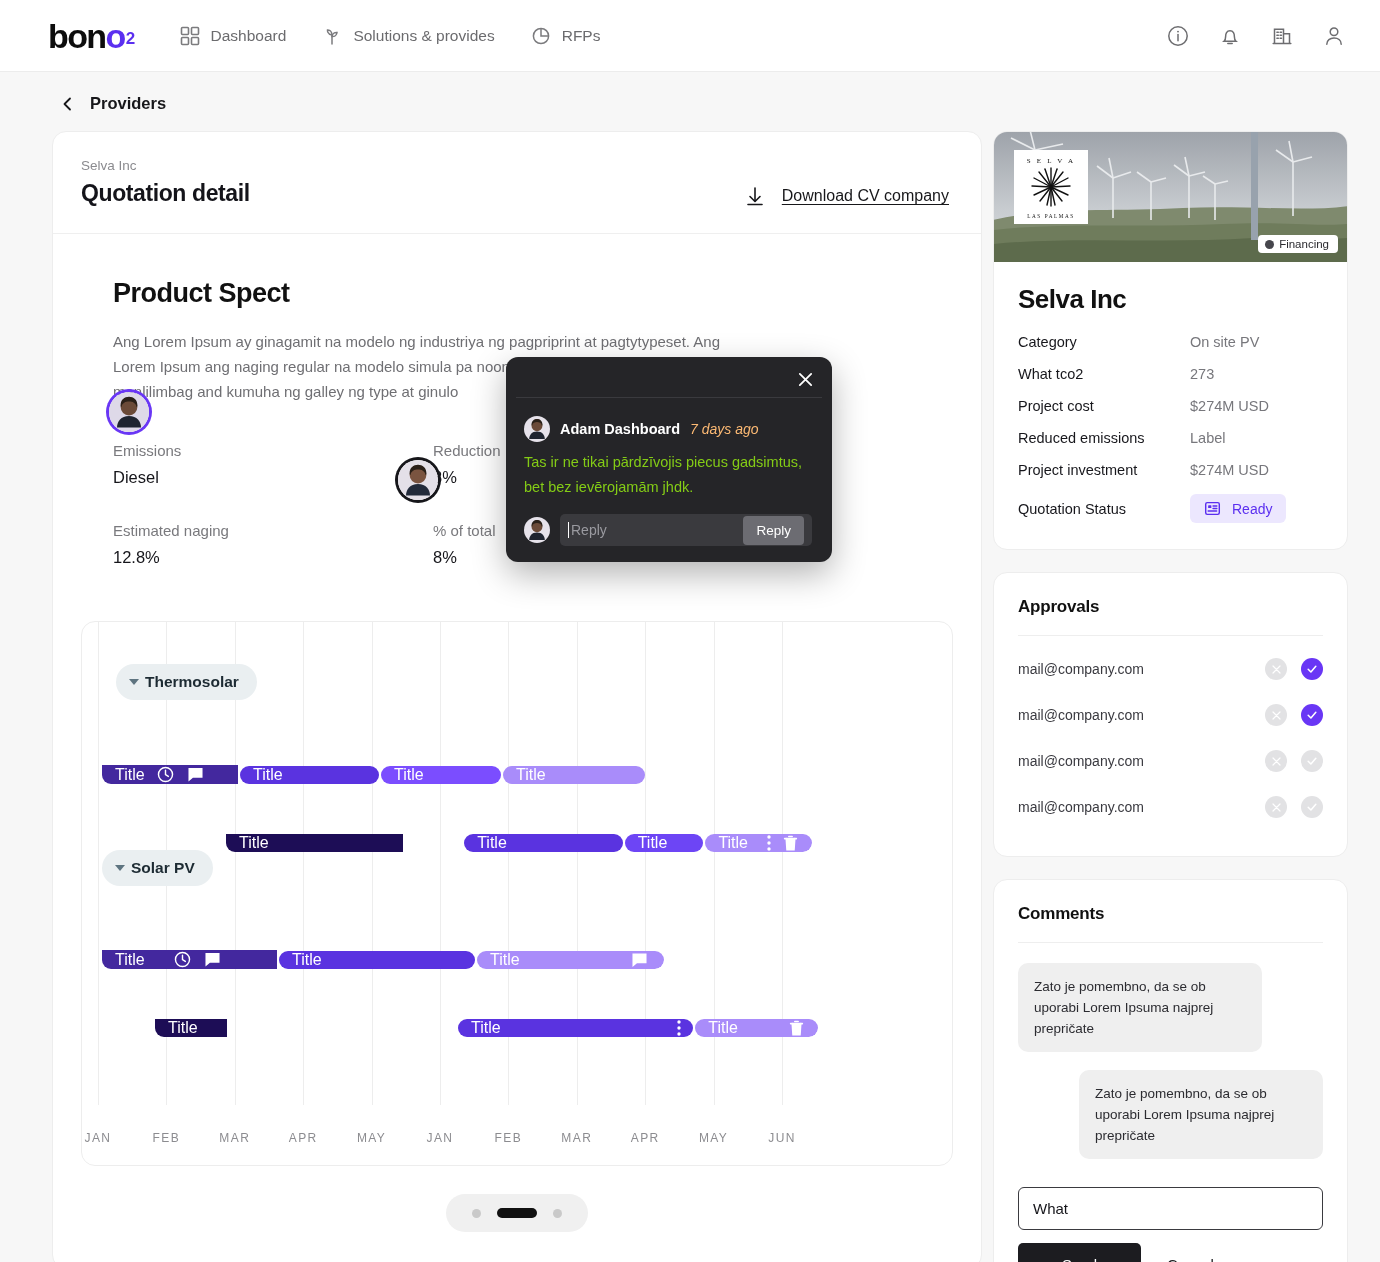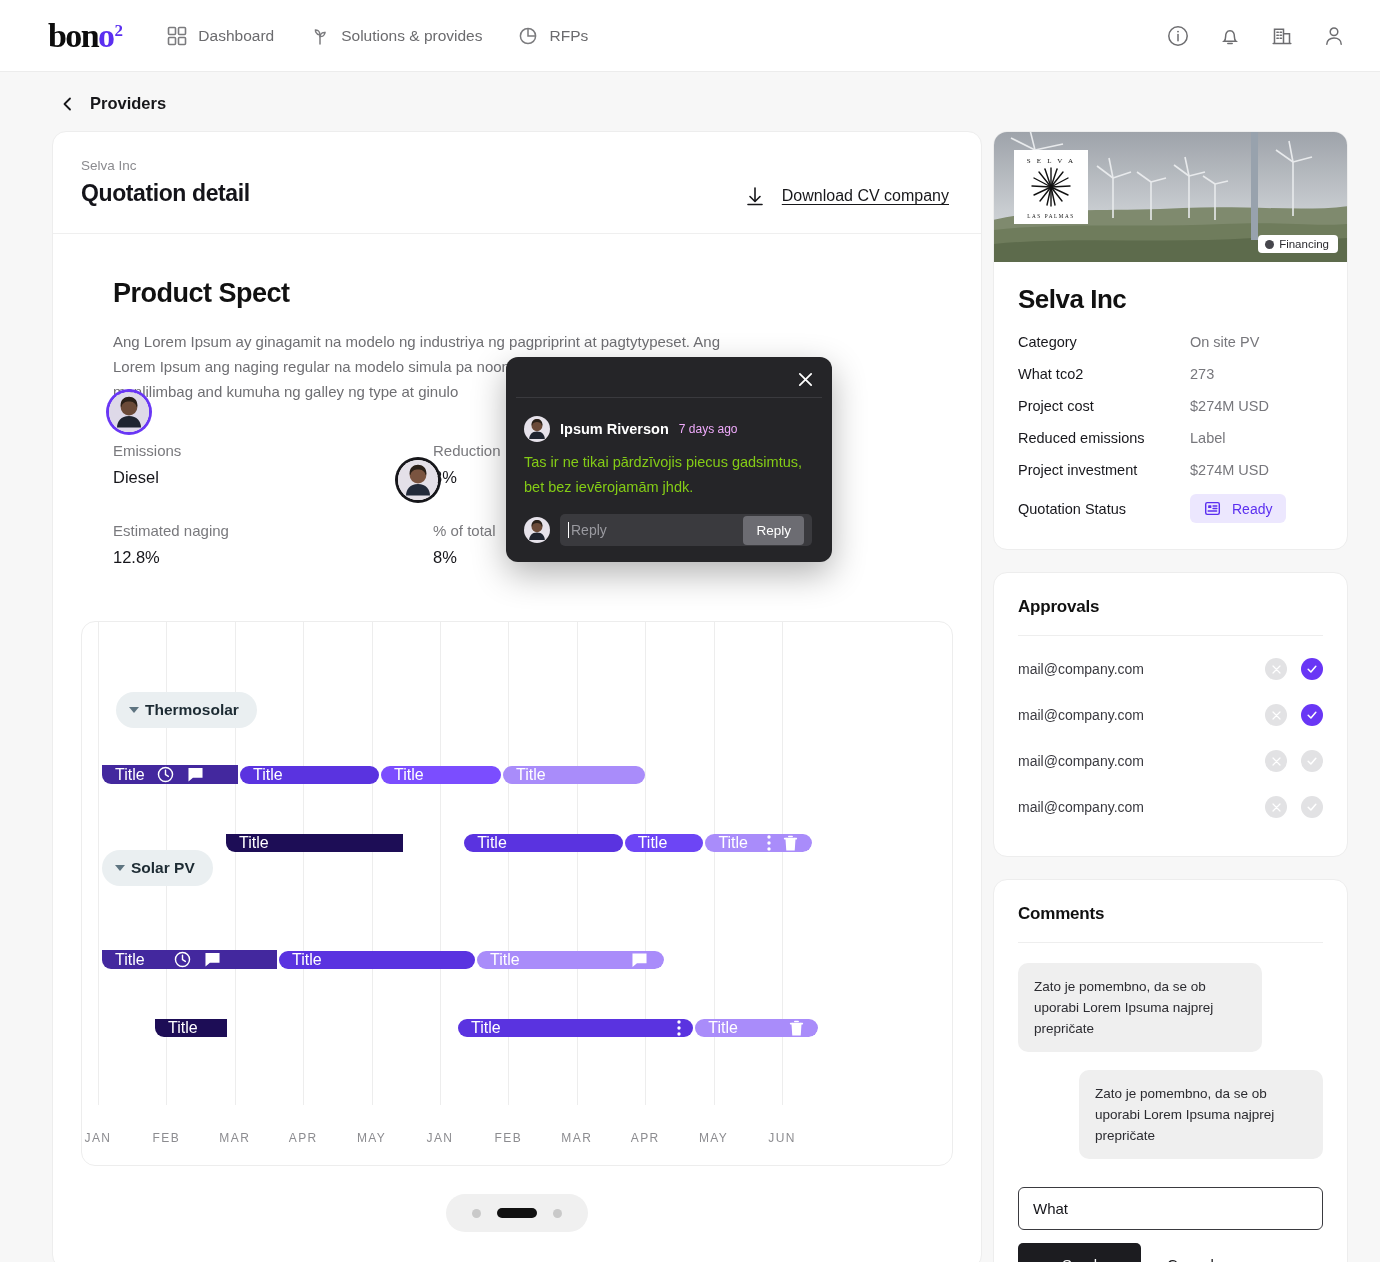--- a/index.html
+++ b/index.html
@@ -13,21 +13,21 @@
   }
 
   
   .topnav {
     height: 72px; background: #fff;
     display: flex; align-items: center;
     padding: 0 34px 0 48px;
     border-bottom: 1px solid #ececec;
     position: relative;
   }
-  .logo { display:flex; align-items:flex-start; font-size:34px; font-weight:700; letter-spacing:-1.6px; line-height:1;font-family:Liberation Serif, serif; }
+  .logo { display:flex; align-items:center; font-size:34px; font-weight:700; letter-spacing:-1.6px; line-height:1; }
   .logo .blk { color:#0d0d0d; }
   .logo .pur { color:#5b2ff0; }
   .logo .sub { color:#5b2ff0; font-size:17px; font-weight:700; margin-left:1px; position:relative; top:3px; }
 
   .navlinks { display:flex; align-items:center; gap:36px; margin-left:46px; }
   .navlink { display:flex; align-items:center; gap:11px; color:#6b6b6e; font-size:15.5px; cursor:pointer; }
   .navlink .ic { display:flex; align-items:center; justify-content:center; width:20px; height:20px; color:#7b7b7e; }
 
   .navright { margin-left:auto; display:flex; align-items:center; gap:28px; }
   .navright .ic { width:24px; height:24px; color:#6d6d70; cursor:pointer; display:flex; align-items:center; justify-content:center; }
@@ -151,21 +151,21 @@
     background:#252528; border-radius:12px; box-shadow:0 12px 34px rgba(0,0,0,.3);
     z-index:40; padding:0 0 16px 0;
   }
   .pop-top { display:flex; justify-content:flex-end; padding:14px 18px 9px 0; }
   .pop-x { width:17px; height:17px; color:#fff; cursor:pointer; display:flex; }
   .pop-div { height:1px; background:#3a3a3e; margin:0 10px; }
   .pop-body { padding:18px 20px 0 18px; }
   .pop-head { display:flex; align-items:center; gap:10px; }
   .pop-av { width:26px; height:26px; border-radius:50%; overflow:hidden; flex:none; }
   .pop-name { font-size:14.5px; font-weight:700; color:#fff; }
-  .pop-time { font-size:12px; color:#f0abfc; }
+  .pop-time { font-size:14px; color:#fdba74;font-style:italic; }
   .pop-text { font-size:14.5px; line-height:25px; color:#84cc16; margin-top:8px; }
   .pop-reply { display:flex; align-items:center; gap:10px; margin-top:14px; }
   .reply-in { flex:1; background:#3a3a3e; border-radius:5px; display:flex; align-items:center; padding:0 8px; height:32px; }
   .reply-ph { color:#9a9aa0; font-size:14px; border-left:1.5px solid #fff; padding-left:2px; }
   .reply-btn { background:#6c6c72; color:#fff; border:none; border-radius:4px; padding:7px 13px; font-size:13.5px; cursor:pointer; font-family:inherit; position:absolute; right:28px; }
 </style>
 </head>
 <body>
 
 <div class="topnav">
@@ -320,21 +320,21 @@
               <div class="gl" style="left: 358px;"></div>
               <div class="gl" style="left: 426.4px;"></div>
               <div class="gl" style="left: 494.8px;"></div>
               <div class="gl" style="left: 563.2px;"></div>
               <div class="gl" style="left: 631.6px;"></div>
               <div class="gl" style="left: 700px;"></div>
             </div>
 
           <div class="rows">
 
-            <div class="pill" style="left:14px; top:14px;margin-top:28px;">
+            <div class="pill" style="left:14px; top:14px;">
               <span class="car"></span>
               <span>Thermosolar</span>
             </div>
 
             <div class="bar" style="left:0px; top:77px; width:578px;">
               <div class="seg" style="width:136px; background:#43289e;">
                 <span class="t">Title</span>
                 <span class="bar-icons">
                   <span class="bi">
                       <svg viewBox="0 0 20 20" fill="none" stroke="currentColor" stroke-width="1.5">
@@ -724,21 +724,21 @@
   <div class="pop-body">
     <div class="pop-head">
       <span class="pop-av">
         <svg viewBox="0 0 40 40" width="26" height="26">
             <rect width="40" height="40" fill="#e6e2ea"></rect>
             <circle cx="20" cy="15" r="8.4" fill="#6b4a38"></circle>
             <path d="M20 24c8 0 12 5.5 12 11.5H8C8 29.5 12 24 20 24Z" fill="#1f2430"></path>
             <path d="M11.6 13.2c0-5.4 3.8-8.4 8.4-8.4s8.4 3 8.4 8.4c0 1-.4 1.8-.8 1.8-1-4.4-4-5.6-7.6-5.6s-6.6 1.2-7.6 5.6c-.4 0-.8-.8-.8-1.8Z" fill="#2a2018"></path>
           </svg>
       </span>
-      <span class="pop-name">Ipsum Riverson</span>
+      <span class="pop-name">Adam Dashboard</span>
       <span class="pop-time">7 days ago</span>
     </div>
     <div class="pop-text">Tas ir ne tikai pārdzīvojis piecus gadsimtus, bet bez ievērojamām jhdk.</div>
     <div class="pop-reply">
       <span class="pop-av">
         <svg viewBox="0 0 40 40" width="26" height="26">
             <rect width="40" height="40" fill="#e6e2ea"></rect>
             <circle cx="20" cy="15" r="8.4" fill="#6b4a38"></circle>
             <path d="M20 24c8 0 12 5.5 12 11.5H8C8 29.5 12 24 20 24Z" fill="#1f2430"></path>
             <path d="M11.6 13.2c0-5.4 3.8-8.4 8.4-8.4s8.4 3 8.4 8.4c0 1-.4 1.8-.8 1.8-1-4.4-4-5.6-7.6-5.6s-6.6 1.2-7.6 5.6c-.4 0-.8-.8-.8-1.8Z" fill="#2a2018"></path>

